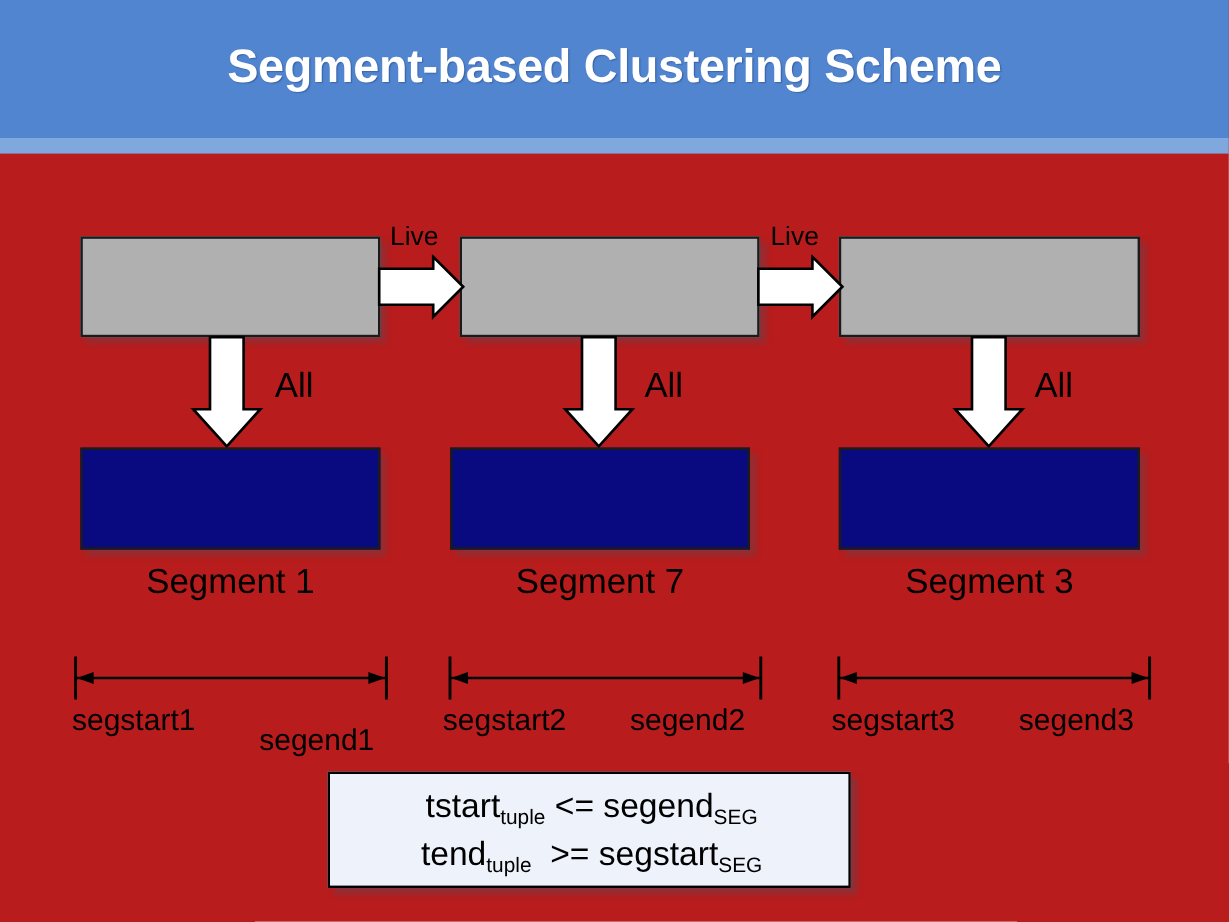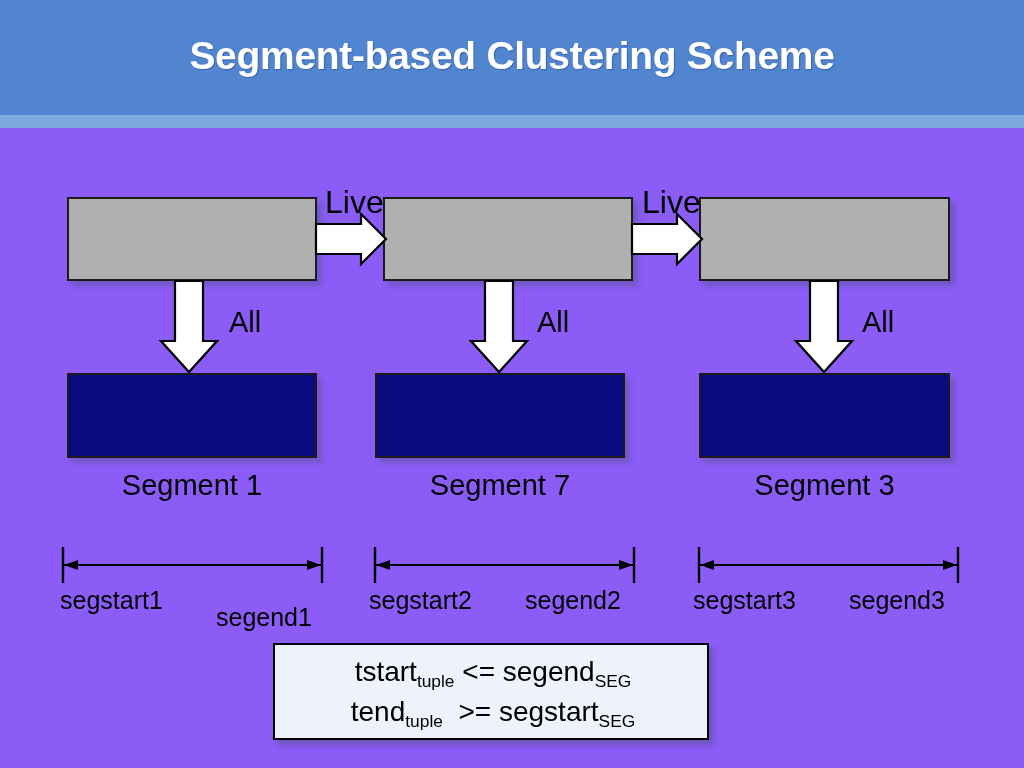--- a/index.html
+++ b/index.html
@@ -11,21 +11,21 @@
     width: 1024px;
     height: 768px;
     overflow: hidden;
     font-family: "Liberation Sans", sans-serif;
   }
 
   #slide {
     position: relative;
     width: 1024px;
     height: 768px;
-    background: #8b5cf6;
+    background: #b91c1c;
     overflow: hidden;
   }
 
   
   #title-bar {
     position: absolute;
     left: 0;
     top: 0;
     width: 1024px;
     height: 115px;
@@ -68,21 +68,21 @@
   .seg-label {
     position: absolute;
     text-align: center;
     font-size: 29px;
     color: #000000;
     white-space: nowrap;
   }
 
   .flow-label {
     position: absolute;
-    font-size: 32px;
+    font-size: 22px;
     color: #000000;
     white-space: nowrap;
   }
 
   .arrow-svg {
     position: absolute;
   }
 
   
   .span-svg { position: absolute; }

